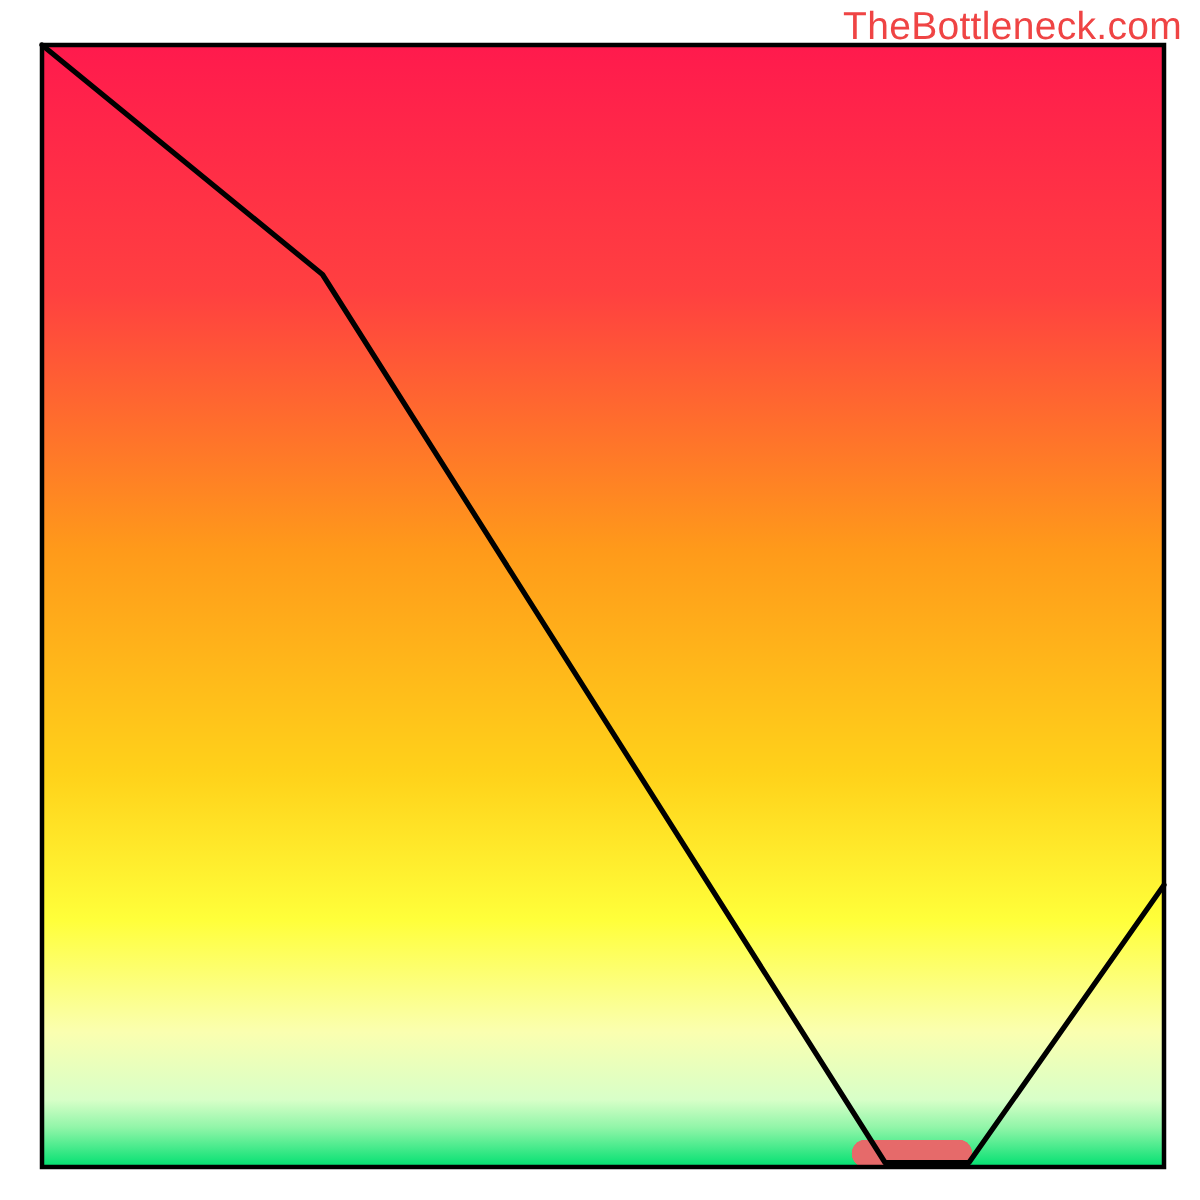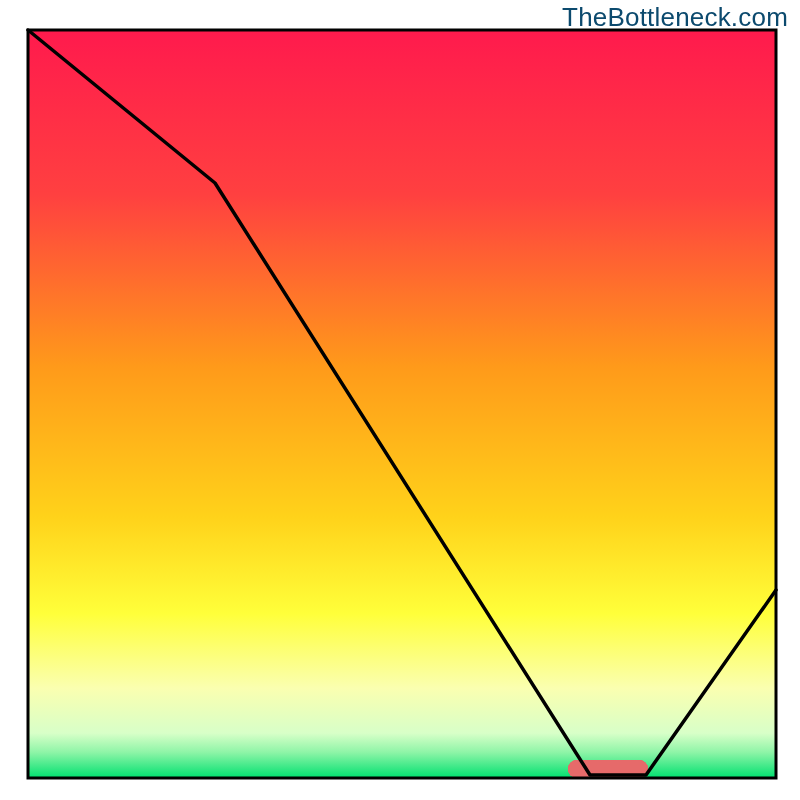--- a/index.html
+++ b/index.html
@@ -14,21 +14,21 @@
     position: relative;
     width: 800px;
     height: 800px;
   }
   .watermark {
     position: absolute;
     top: 2px;
     right: 12px;
     font-size: 26px;
     font-weight: 500;
-    color: #0c4a6e;
+    color: #ef4444;
     letter-spacing: 0.2px;
     z-index: 30;
     user-select: none;
   }
   svg.chart {
     position: absolute;
     top: 0;
     left: 0;
     width: 800px;
     height: 800px;

